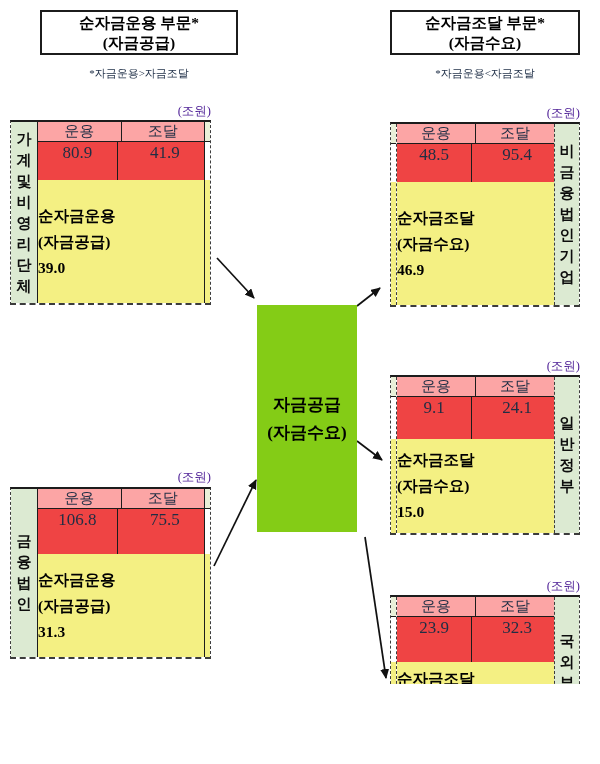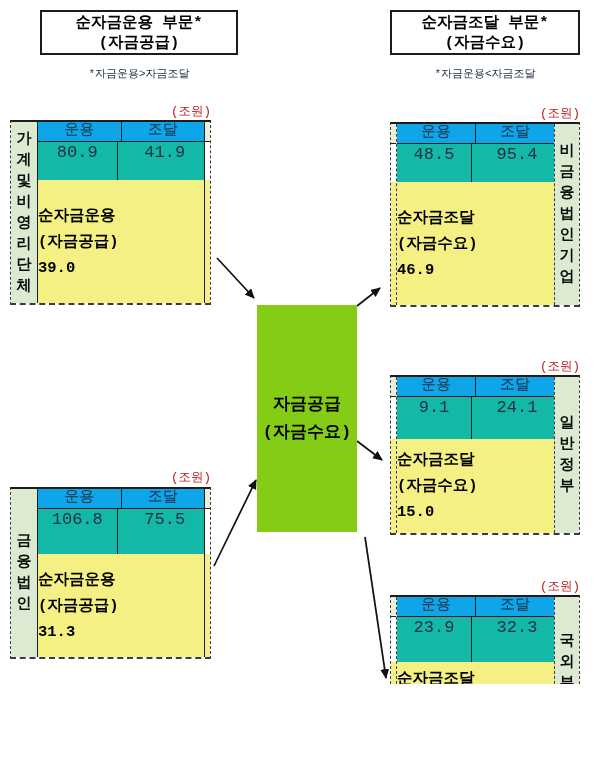--- a/index.html
+++ b/index.html
@@ -1,55 +1,55 @@
 <!DOCTYPE html>
 <html><head>
 <meta charset="utf-8">
 <style>
   html,body{margin:0;padding:0;background:#fff;}
   .canvas{
     position:relative;width:600px;height:684px;background:#ffffff;overflow:hidden;
-    font-family:Liberation Mono, monospace;color:#000;
+    font-family:Liberation Serif, serif;color:#000;
   }
   
   .titlebox{
     position:absolute;box-sizing:border-box;background:#fff;
     border:2px solid #1c1c1c;text-align:center;font-weight:bold;
     font-size:15.5px;line-height:20px;padding-top:1px;color:#000;
   }
   .footnote{
     position:absolute;font-size:11px;color:#22324a;text-align:center;
   }
   
   .unit{
-    position:absolute;font-size:12.5px;color:#b91c1c;text-align:right;
+    position:absolute;font-size:12.5px;color:#4c1d95;text-align:right;
   }
   
   .tbl{
     position:absolute;box-sizing:border-box;display:flex;background:#fff;
     border-top:2px solid #1c1c1c;border-bottom:2px dashed #3c3c3c;
     border-left:1.5px dashed #3c3c3c;border-right:1.5px dashed #3c3c3c;
   }
   .strip{
     box-sizing:border-box;background:#dcead2;font-weight:bold;font-size:15px;
     line-height:21px;display:flex;align-items:center;justify-content:center;
     text-align:center;word-break:break-all;color:#0d0d0d;overflow:hidden;
   }
   .tbl.left  .strip{width:27px;border-right:1.5px solid #1c1c1c;}
   .tbl.right .strip{width:25px;border-left:1.5px dashed #3c3c3c;}
   .main{flex:1;display:flex;flex-direction:column;min-width:0;}
   .hdr{
-    display:flex;height:19px;background:#0ea5e9;
+    display:flex;height:19px;background:#fca5a5;
     border-bottom:1.3px solid #1c1c1c;flex:0 0 auto;
   }
   .hdr>div{
     flex:1;text-align:center;font-size:15px;line-height:18px;color:#1f2e44;
   }
   .hdr>div:first-child{border-right:1.3px solid #1c1c1c;}
-  .vals{display:flex;background:#14b8a6;flex:0 0 var(--vh,38px);gap:8px;}
+  .vals{display:flex;background:#ef4444;flex:0 0 var(--vh,38px);gap:8px;}
   .vals>div{
     flex:1;text-align:center;font-size:17px;color:#1f2e44;padding-top:1px;
   }
   .vals>div:first-child{border-right:1.3px solid #1c1c1c;}
   .block{
     flex:1;background:#f4f083;display:flex;flex-direction:column;
     justify-content:center;align-items:flex-start;font-weight:bold;
     font-size:15.5px;line-height:26px;color:#000000;
   }
   .edge{box-sizing:border-box;width:6px;display:flex;flex-direction:column;}

